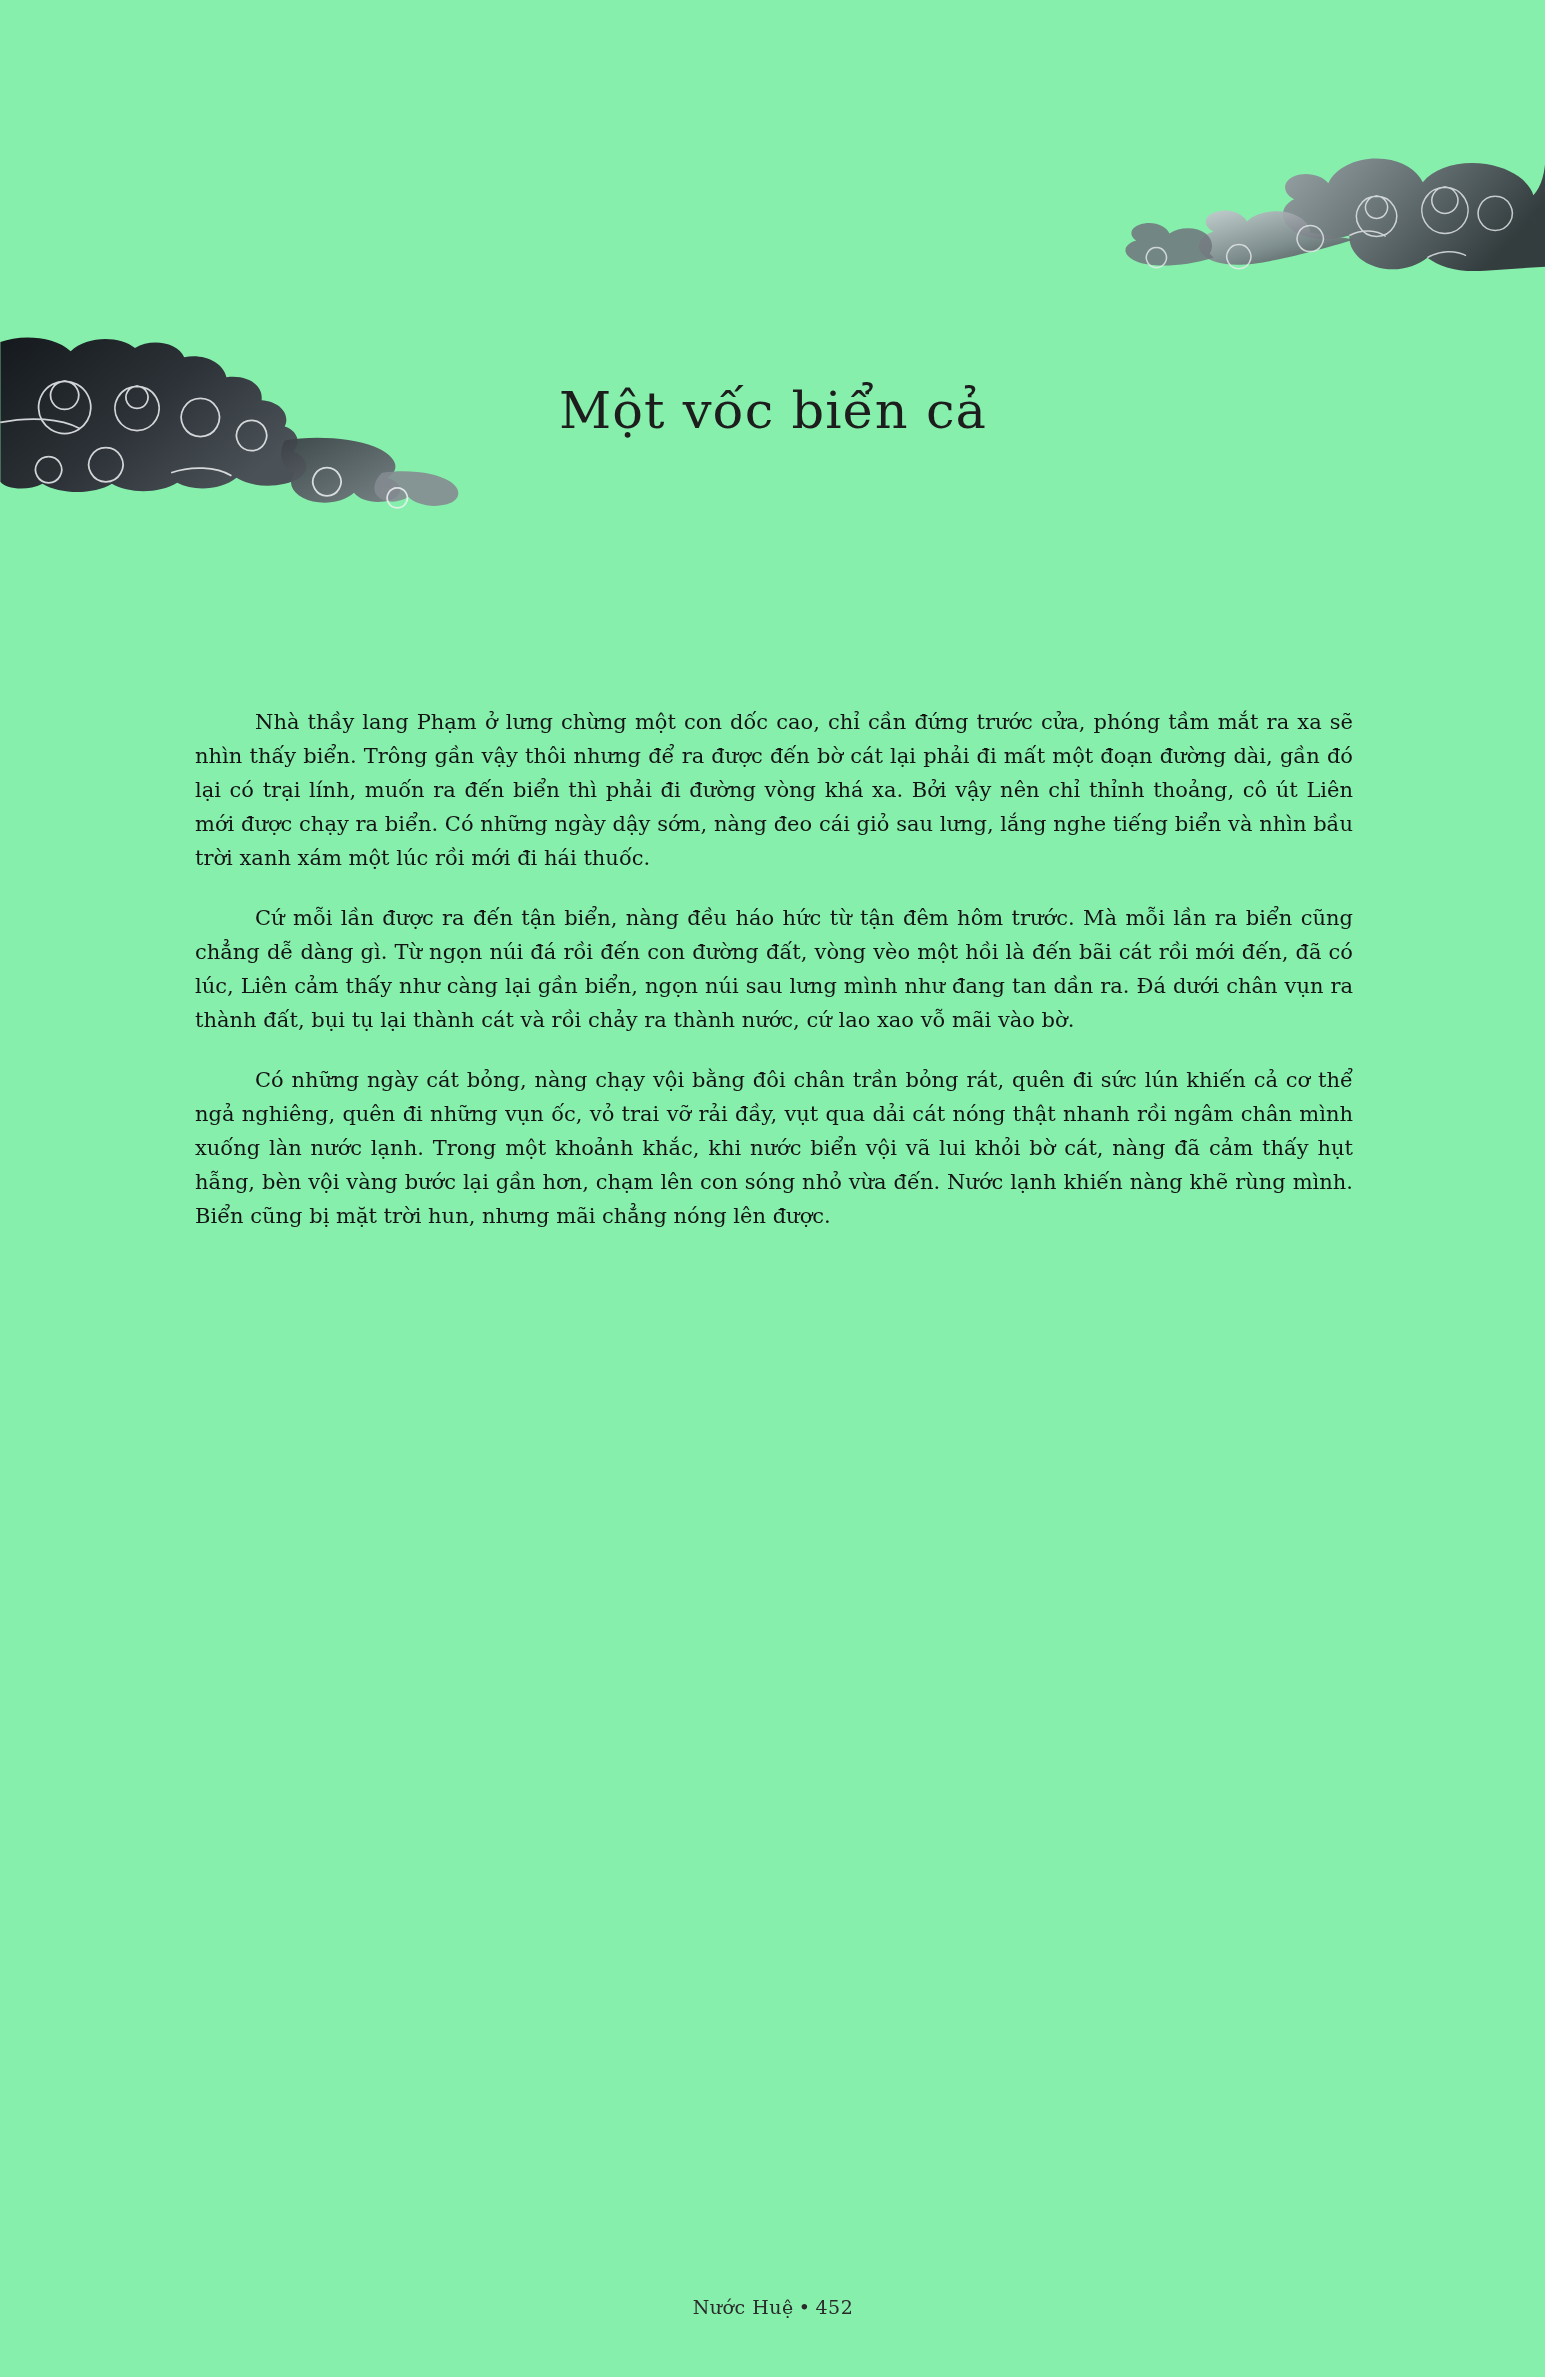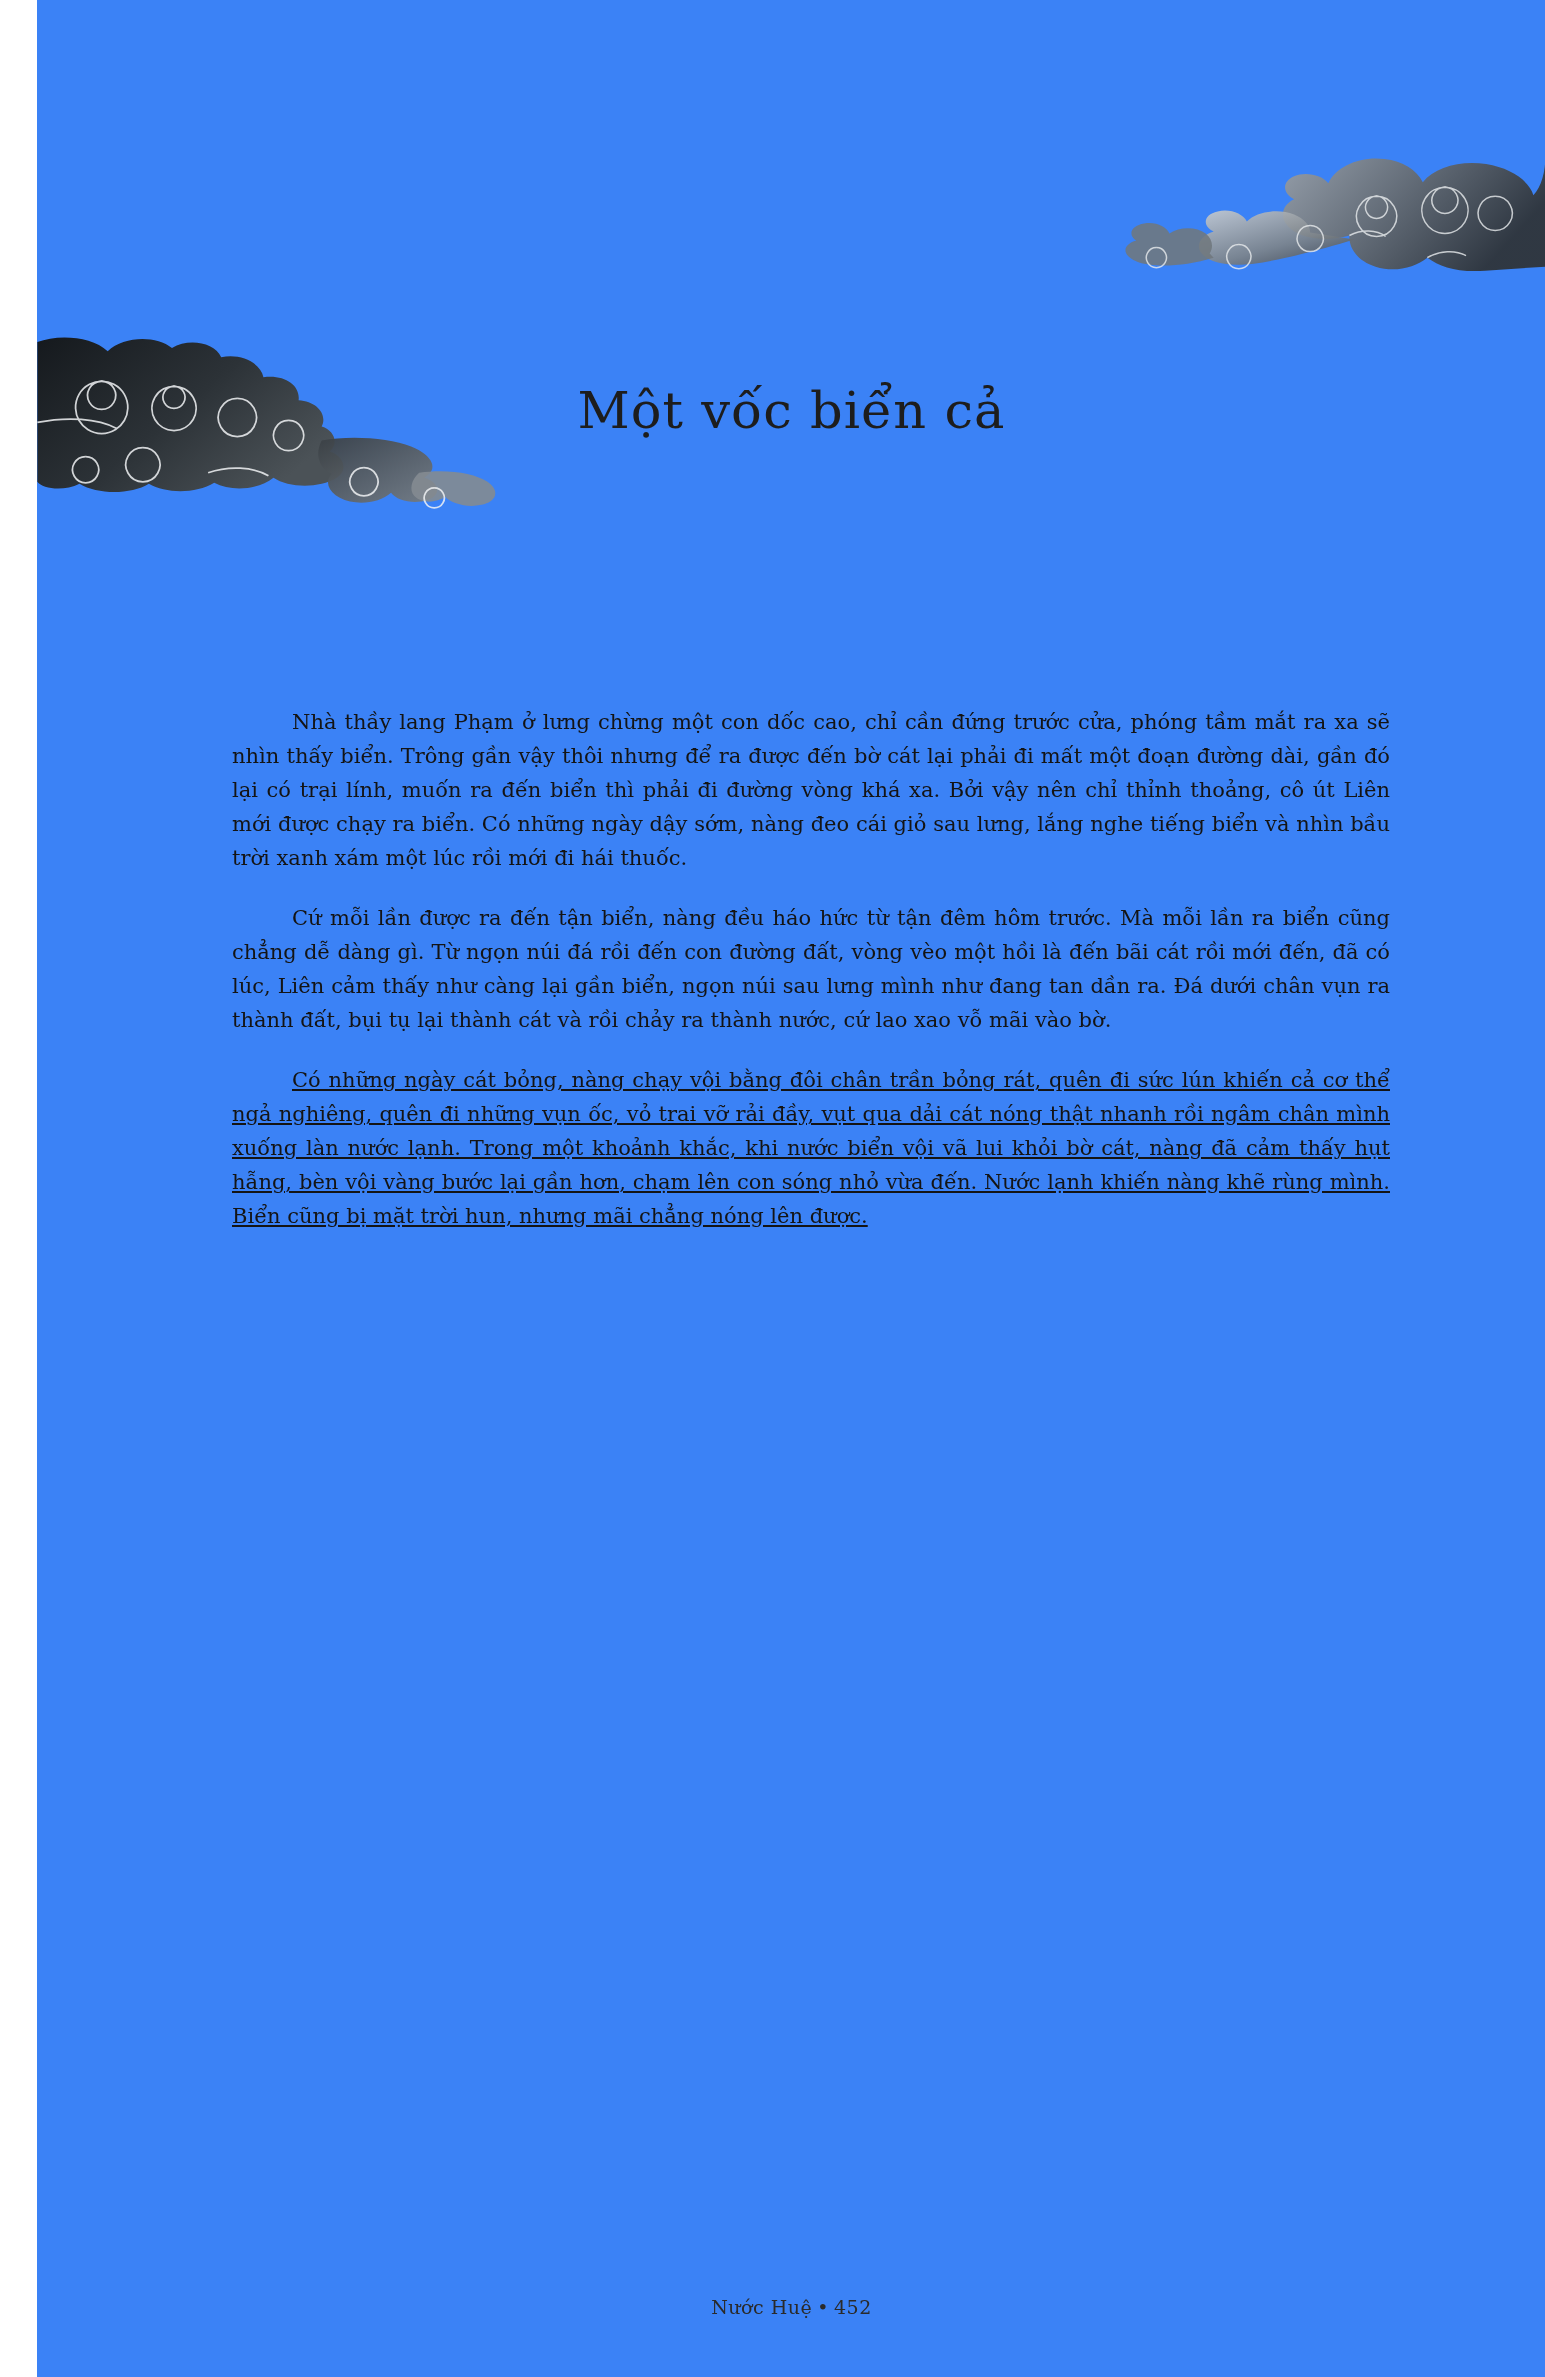--- a/index.html
+++ b/index.html
@@ -12,22 +12,21 @@
     height: 2377px;
     position: relative;
     font-family: "Liberation Serif", serif;
     color: #1a1a1a;
     overflow: hidden;
   }
 
   .page {
     position: absolute;
     inset: 0;
-    background: #3b82f6;
-    margin-left: 37px;
+    background: #86efac;
   }
 
   
   .cloud-art {
     position: absolute;
     pointer-events: none;
   }
   .cloud-left {
     left: 0px;
     top: 322px;
@@ -68,21 +67,20 @@
     font-size: 21px;
     line-height: 1.62;
     text-align: justify;
     text-indent: 60px;
     color: #141414;
     -webkit-hyphens: none;
     hyphens: none;
   }
   .body-text p:last-child {
     margin-bottom: 0;
-    text-decoration: underline;
   }
 
   
   .page-footer {
     position: absolute;
     bottom: 59px;
     left: 0;
     width: 100%;
     text-align: center;
     font-family: "DejaVu Serif", serif;

